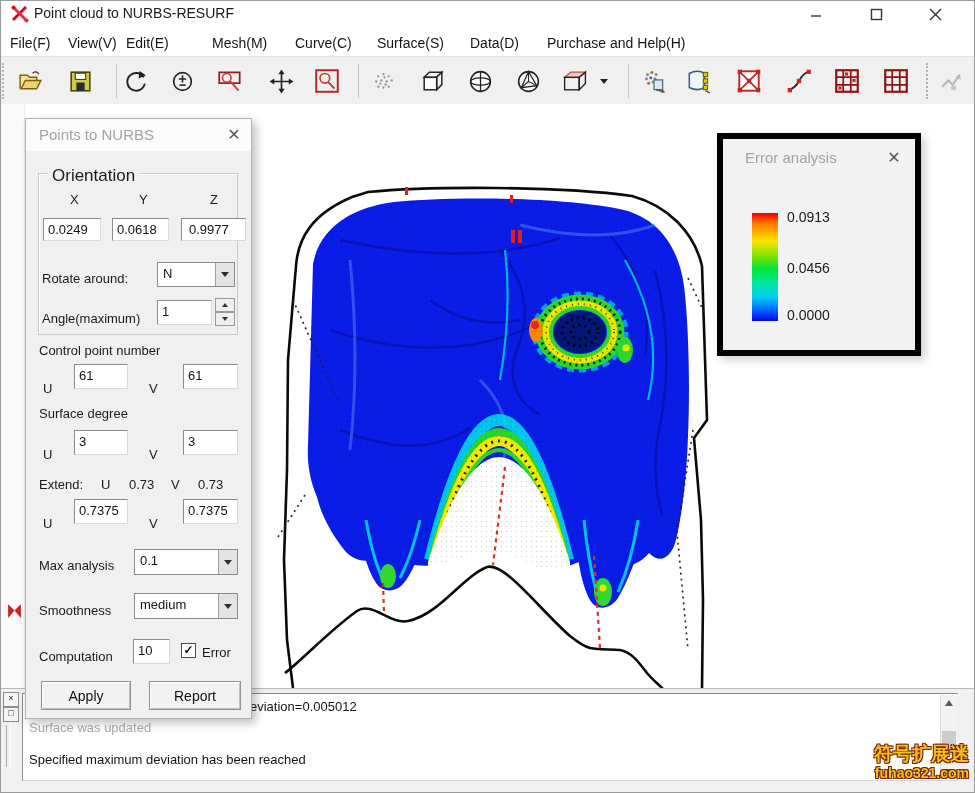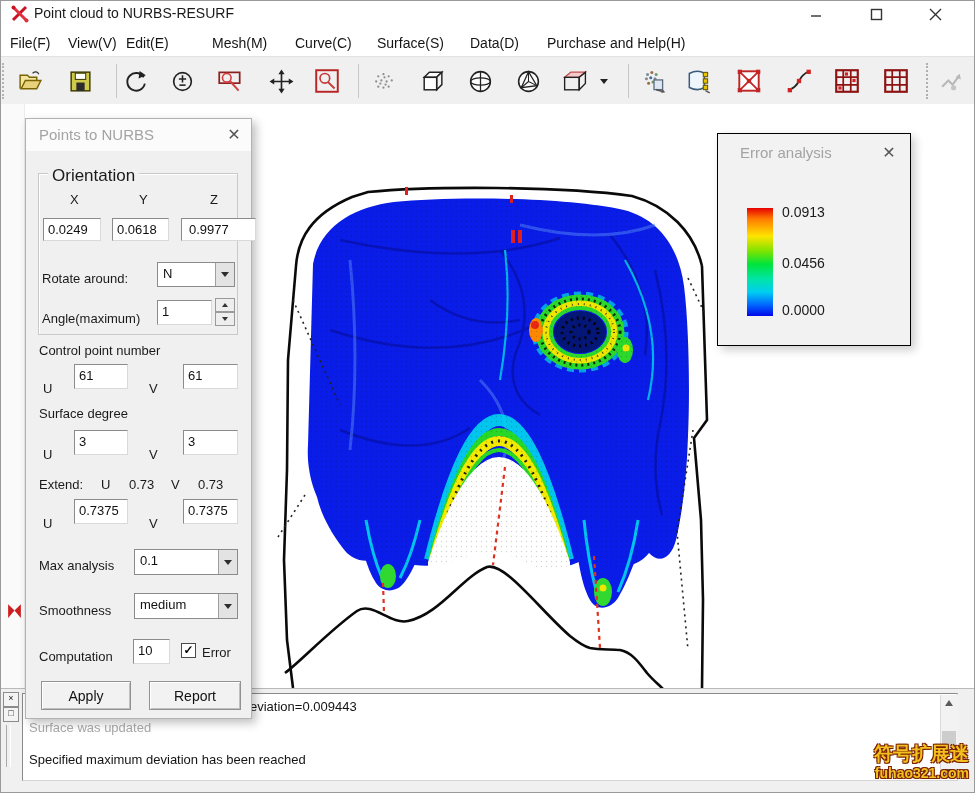--- a/index.html
+++ b/index.html
@@ -46,21 +46,21 @@
          display:flex;align-items:center;justify-content:center;}
   .tri-u-s{width:0;height:0;border:3px solid transparent;border-bottom:4px solid #333;margin-bottom:3px;}
   .tri-d-s{width:0;height:0;border:3px solid transparent;border-top:4px solid #333;margin-top:3px;}
   .chk{position:absolute;width:13px;height:13px;background:#fff;border:1px solid #4a4a4a;font-size:12px;
        line-height:12px;text-align:center;font-weight:bold;color:#000;}
   .pbtn{position:absolute;background:#f2f2f2;border:1px solid #929292;
         box-shadow:inset 1px 1px 0 #ffffff,inset -1px -1px 0 #c0c0c0;
         font-size:14px;display:flex;align-items:center;justify-content:center;color:#111;}
   
   .errp{position:absolute;left:717px;top:133px;width:192px;height:211px;background:#f2f2f2;
-        border:1px solid #000000;box-shadow:4px 4px 9px rgba(0,0,0,.2);z-index:40;}
+        border:6px solid #000000;box-shadow:4px 4px 9px rgba(0,0,0,.2);z-index:40;}
   .gradbar{position:absolute;left:29px;top:74px;width:26px;height:108px;
            background:linear-gradient(to bottom,#e60000 0%,#ff7a00 10%,#ffe400 26%,#7ce400 40%,#00e43c 52%,#00e4a8 66%,#00cdf2 78%,#0064ff 90%,#0008e8 100%);}
   .errlbl{position:absolute;left:64px;font-size:14px;color:#1a1a1a;}
   
   .logp{position:absolute;left:0;top:688px;width:975px;height:105px;background:#f0f0f0;border-top:1px solid #b9b9b9;}
   .minib{position:absolute;width:14px;height:13px;background:#f4f4f4;border:1px solid #8c8c8c;
          font-size:9px;line-height:11px;text-align:center;color:#222;}
   .loggroove{position:absolute;left:6px;top:36px;width:3px;height:42px;border-left:1px solid #aaa;border-right:1px solid #fff;}
   .logtext{position:absolute;left:22px;top:4px;width:936px;height:88px;background:#fff;
            border:1px solid #8a8a8a;border-right-color:#d5d5d5;border-bottom-color:#d5d5d5;box-sizing:border-box;}
@@ -424,21 +424,21 @@
     <div class="closex" style="right:8px;">✕</div>
   </div>
 
   <div class="gbx" style="left:12px;top:54px;width:198px;height:160px;">
     <span class="gbx-legend">Orientation</span>
     <span class="lbl" style="left:31px;top:18px;">X</span>
     <span class="lbl" style="left:100px;top:18px;">Y</span>
     <span class="lbl" style="left:171px;top:18px;">Z</span>
     <div class="fld" style="left:4px;top:44px;width:58px;height:23px;">0.0249</div>
     <div class="fld" style="left:73px;top:44px;width:57px;height:23px;">0.0618</div>
-    <div class="fld" style="left:142px;top:44px;width:75px;height:23px;padding-left:7px;">0.9977</div>
+    <div class="fld" style="left:142px;top:44px;width:65px;height:23px;padding-left:7px;">0.9977</div>
 
     <span class="lbl" style="left:3px;top:97px;">Rotate around:</span>
     <div class="combo" style="left:118px;top:88px;width:78px;height:25px;">
       <div class="val">N</div>
       <div class="arrowbtn">
           <div class="tri-d"></div>
         </div>
     </div>
 
     <span class="lbl" style="left:3px;top:137px;">Angle(maximum)</span>
@@ -508,21 +508,21 @@
   <span class="errlbl" style="top:121px;">0.0456</span>
   <span class="errlbl" style="top:168px;">0.0000</span>
 </div>
 
 <div class="logp">
   <div class="minib" style="left:3px;top:3px;">×</div>
   <div class="minib" style="left:3px;top:18px;">□</div>
   <div class="loggroove"></div>
 
   <div class="logtext">
-    <span class="logline" style="left:227px;top:5px;">eviation=0.009443</span>
+    <span class="logline" style="left:227px;top:5px;">eviation=0.005012</span>
     <span class="logline" style="left:6px;top:26px;color:#a9a9a9;">Surface was updated</span>
     <span class="logline" style="left:6px;top:58px;">Specified maximum deviation has been reached</span>
     <div class="sbar">
       <div class="sbtn" style="top:0;">
           <div class="tri-u"></div>
         </div>
       <div class="sthumb"></div>
       <div class="sbtn" style="top:68px;">
           <div class="tri-dn"></div>
         </div>

